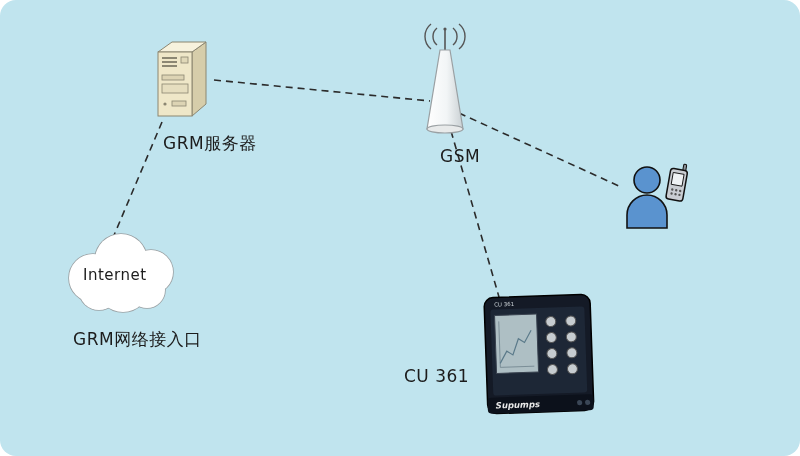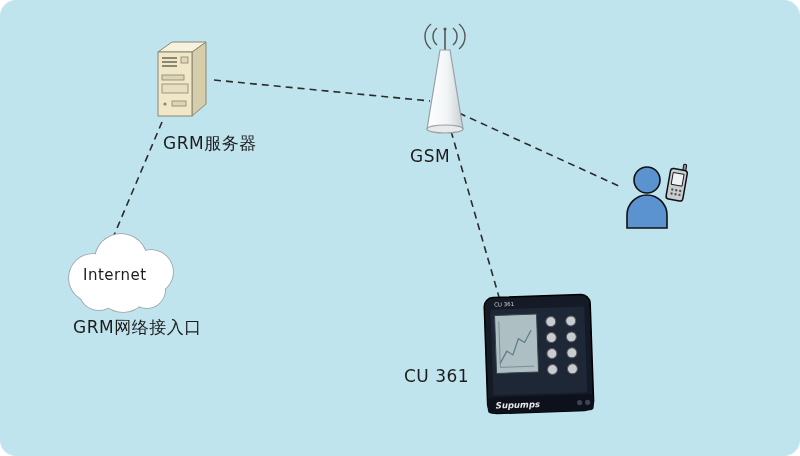--- a/index.html
+++ b/index.html
@@ -65,21 +65,21 @@
       <path d="M22,6 a11,11 0 0 0 0,17" fill="none" stroke="#555" stroke-width="1.4"></path>
       <path d="M16,2 a16,16 0 0 0 0,25" fill="none" stroke="#555" stroke-width="1.4"></path>
       <path d="M38,6 a11,11 0 0 1 0,17" fill="none" stroke="#555" stroke-width="1.4"></path>
       <path d="M44,2 a16,16 0 0 1 0,25" fill="none" stroke="#555" stroke-width="1.4"></path>
       <circle cx="30" cy="7" r="1.6" fill="#555"></circle>
       <line x1="30" y1="8" x2="30" y2="30" stroke="#555" stroke-width="1.6"></line>
       <polygon points="25,28 35,28 48,107 12,107" fill="url(#coneGrad)" stroke="#9aa0a3" stroke-width="1.2"></polygon>
       <ellipse cx="30" cy="107" rx="18" ry="4" fill="#e8eaea" stroke="#9aa0a3" stroke-width="1.2"></ellipse>
     </svg>
   </div>
-  <div class="label" style="left:410px;top:146px;">GSM</div>
+  <div class="label" style="left:440px;top:146px;">GSM</div>
 
   <div class="node" style="left:615px;top:158px;">
     <svg width="90" height="78" viewBox="0 0 90 78">
       <g transform="translate(56,10) rotate(10)">
         <rect x="12" y="-6" width="3" height="7" rx="1" fill="#8d9298" stroke="#111" stroke-width="1"></rect>
         <rect x="0" y="0" width="17" height="31" rx="3" fill="#c9cdd2" stroke="#111" stroke-width="1.5"></rect>
         <rect x="3" y="4" width="11" height="12" fill="#eef2f4" stroke="#111" stroke-width="0.9"></rect>
         <circle cx="5" cy="21" r="1.2" fill="#555"></circle>
         <circle cx="9" cy="21" r="1.2" fill="#555"></circle>
         <circle cx="13" cy="21" r="1.2" fill="#555"></circle>
@@ -106,21 +106,21 @@
         <circle cx="38" cy="50" r="24"></circle>
         <circle cx="66" cy="32" r="26"></circle>
         <circle cx="96" cy="44" r="22"></circle>
         <circle cx="68" cy="58" r="26"></circle>
         <circle cx="44" cy="62" r="20"></circle>
         <circle cx="92" cy="62" r="18"></circle>
       </g>
     </svg>
   </div>
   <div class="label small" style="left:83px;top:266px;">Internet</div>
-  <div class="label" style="left:73px;top:316px;text-align:center;">GRM网络接入口</div>
+  <div class="label" style="left:73px;top:328px;text-align:center;">GRM网络接入口</div>
 
   <div class="node cu-wrap" style="left:482px;top:292px;">
     <svg width="115" height="125" viewBox="0 0 115 125">
       <rect x="4" y="4" width="106" height="116" rx="9" fill="#141a26" stroke="#000" stroke-width="1.5"></rect>
       <rect x="10" y="16" width="94" height="86" rx="3" fill="#1d2736"></rect>
       <text x="14" y="13" font-size="5.5" fill="#cfd6da">CU 361</text>
       <rect x="14" y="22" width="42" height="58" fill="#aebfc4" stroke="#39424f" stroke-width="1"></rect>
       <line x1="18" y1="74" x2="18" y2="28" stroke="#6f838d" stroke-width="0.8"></line>
       <line x1="18" y1="74" x2="52" y2="74" stroke="#6f838d" stroke-width="0.8"></line>
       <polyline points="18,70 25,58 31,62 37,46 43,50 50,38" fill="none" stroke="#5b7a8a" stroke-width="1.2"></polyline>

